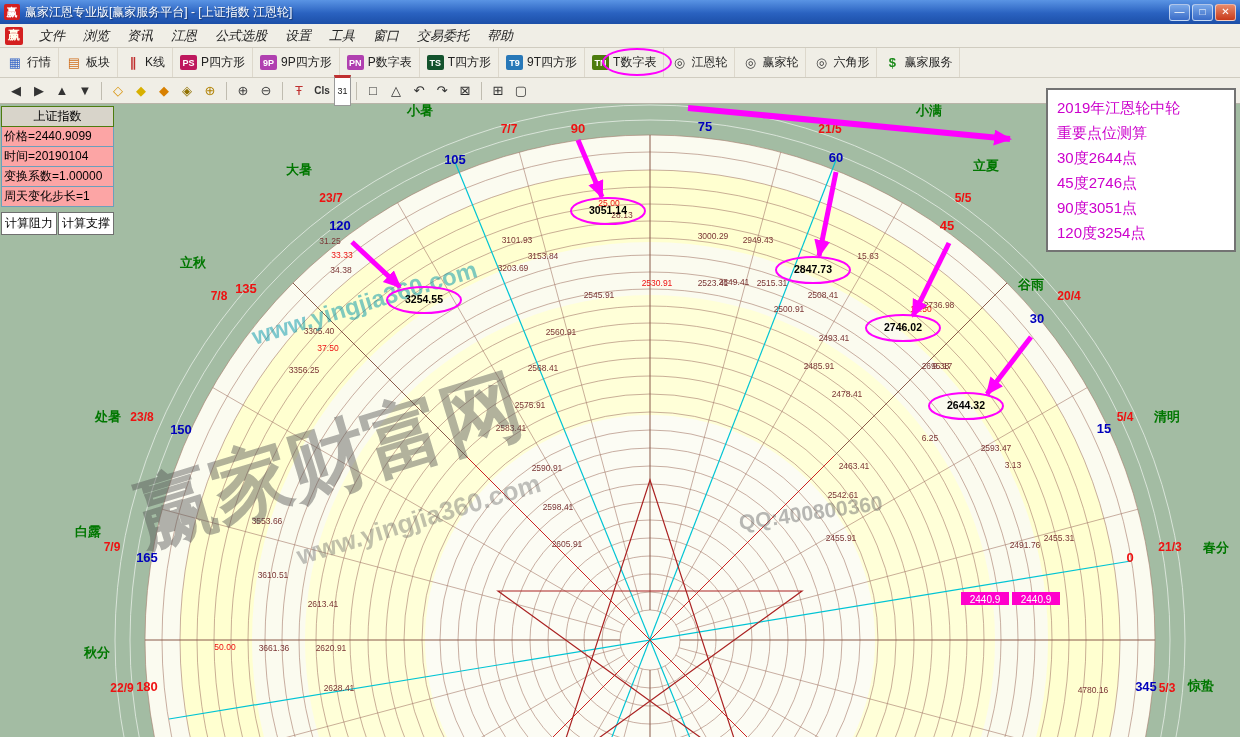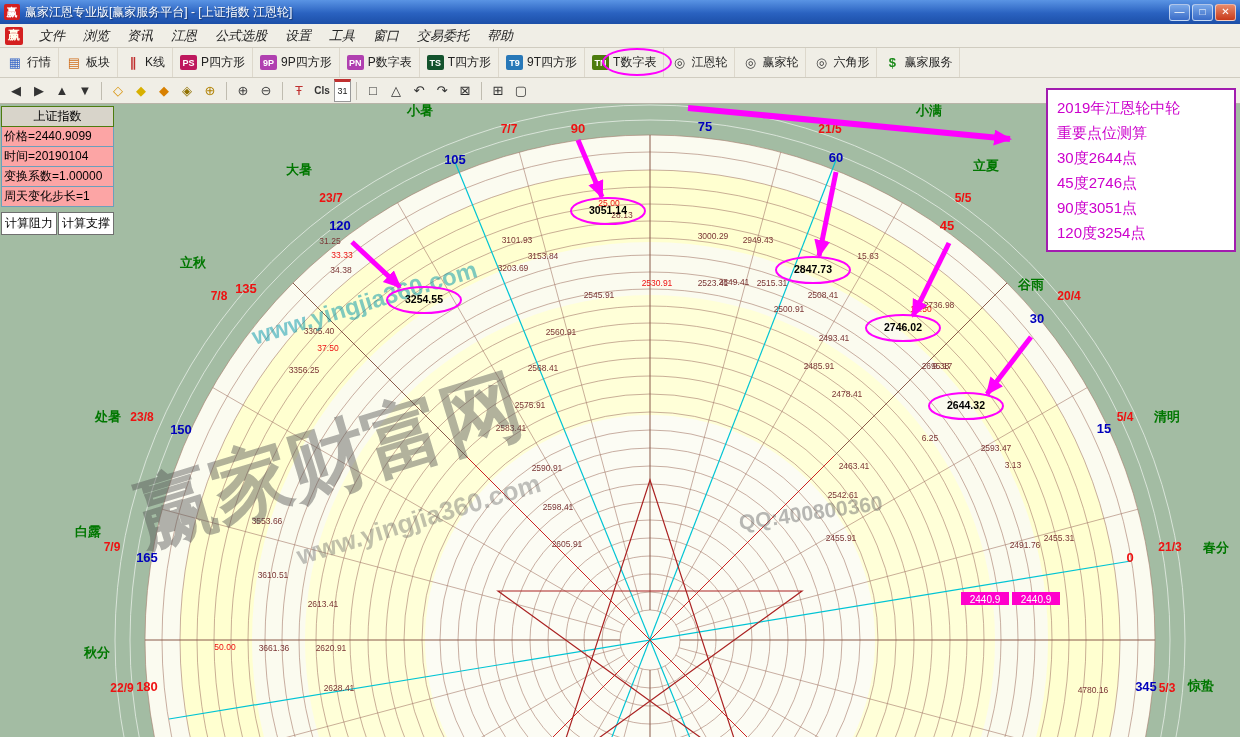--- a/index.html
+++ b/index.html
@@ -61,21 +61,21 @@
   .toolbar2 {
     height: 26px; background: #f0eee6; border-bottom: 1px solid #b8b4a8;
     display: flex; align-items: center; padding: 0 5px; gap: 1px;
     position: relative; z-index: 3;
   }
   .tool {
     min-width: 22px; height: 21px; display: flex; align-items: center;
     justify-content: center; font-size: 13px; color: #333; line-height: 1;
   }
   .tool.small { font-size: 10px; font-weight: bold; }
-  .tool.cal { font-size: 9px; background: #fff; border: 1px solid #999; border-top: 3px solid #c03030; height: 23px; min-width: 17px; color: #222; }
+  .tool.cal { font-size: 9px; background: #fff; border: 1px solid #999; border-top: 3px solid #c03030; height: 31px; min-width: 17px; color: #222; }
   .tool-sep { width: 1px; height: 18px; background: #c0bcb0; margin: 0 4px; }
 
   
   .chart-area {
     position: absolute; left: 0; top: 104px; width: 1240px; height: 633px;
     background: #a3bca3; overflow: hidden; z-index: 1;
   }
   #wheel-svg { position: absolute; left: 0; top: 0; }
 
   
@@ -89,21 +89,21 @@
     padding: 1px 2px; white-space: nowrap; color: #000; overflow: hidden;
   }
   .info-btns { display: flex; margin-top: 5px; gap: 1px; }
   .info-btn {
     flex: 1; font-size: 12px; background: #ffffff; border: 1px solid #707070;
     padding: 2px 0; text-align: center; color: #000; cursor: default;
   }
 
   .anno-box {
     position: absolute; left: 1046px; top: 88px; width: 190px;
-    background: #fff; border: 2px solid #a21caf; z-index: 6; padding: 5px 9px;
+    background: #fff; border: 2px solid #737373; z-index: 6; padding: 5px 9px;
   }
   .anno-line { color: #cc00cc; font-size: 15px; line-height: 25px; white-space: nowrap; }
 
   .tb-circle {
     position: absolute; left: 602px; top: 48px; width: 70px; height: 28px;
     border: 2px solid #ff00ff; border-radius: 50%; z-index: 7; pointer-events: none;
   }
 </style>
 </head>
 <body>

